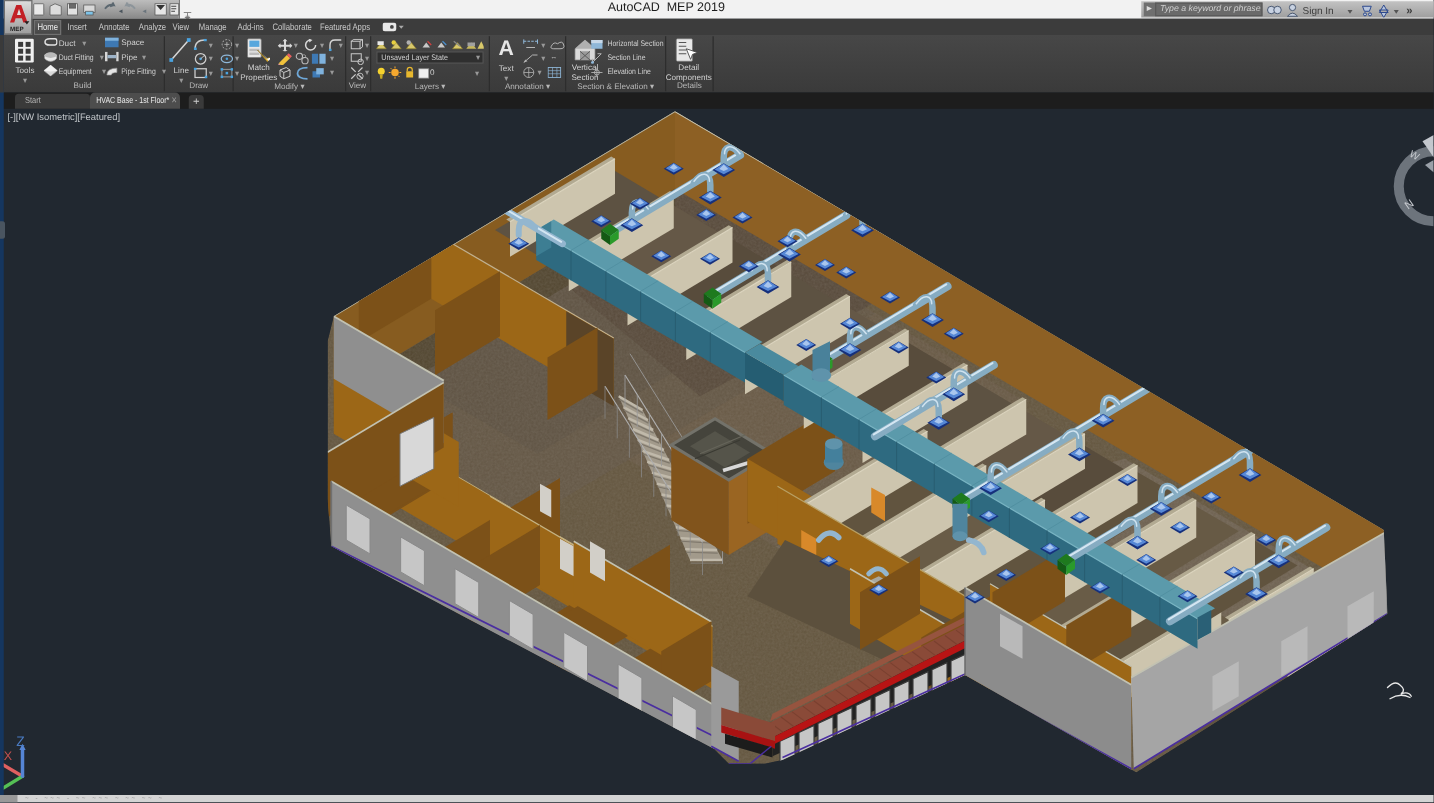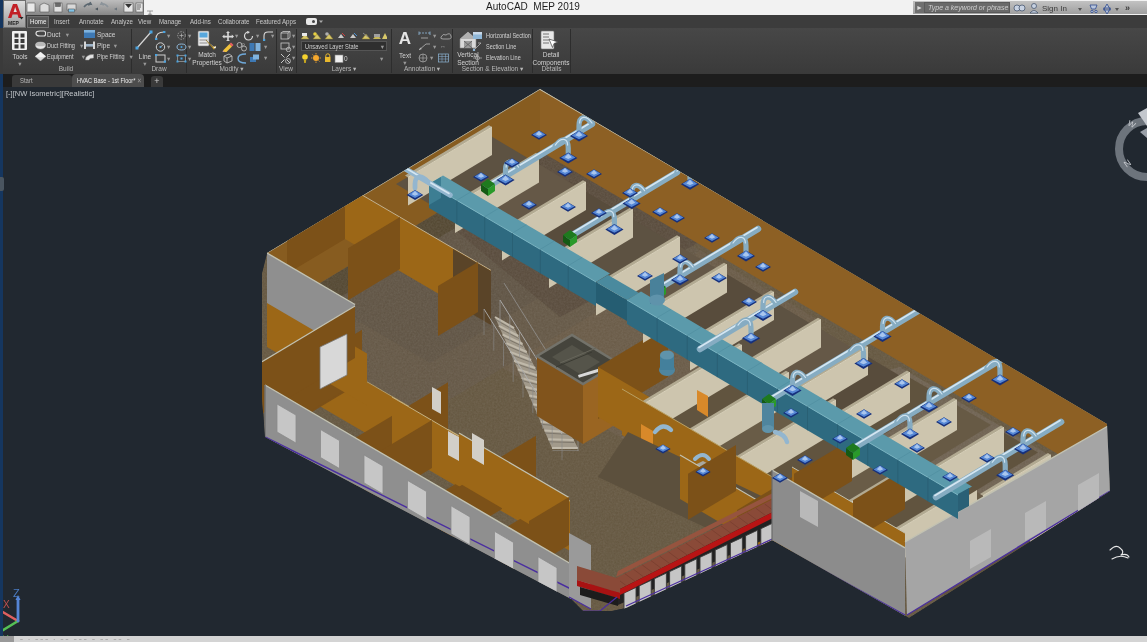--- a/index.html
+++ b/index.html
@@ -584,21 +584,21 @@
 <g>
         <path d="M1147,34 a27,27 0 1 0 0,56" fill="none" stroke="#767c85" stroke-width="8" opacity="0.9"></path>
         <text x="1124" y="79" fill="#c8cbd0" font-size="9" font-family="Liberation Sans" transform="rotate(-35 1128 76)">N</text>
         <text x="1128" y="40" fill="#c8cbd0" font-size="8" font-family="Liberation Sans" transform="rotate(28 1132 37)">W</text>
         <path d="M1138,26 l9,13 l0,-18 z" fill="#c3c7cd"></path>
         <path d="M1140,45 l7,6 l0,-10 z" fill="#9aa0a8"></path>
       </g>
 <path d="M1110,463 q6,-6 10,-2 q5,4 1,7 q6,-2 8,2 M1112,472 q8,-5 16,-1" fill="none" stroke="#e8e8e8" stroke-width="1.1" stroke-linecap="round" stroke-linejoin="round"></path>
 </svg>
 
-  <div class="abs" style="left:6px;top:89px;color:#c2c6ca;font-size:7.5px;z-index:30;letter-spacing:0;">[-][NW Isometric][Realistic]</div>
+  <div class="abs" style="left:6px;top:89px;color:#c2c6ca;font-size:7.5px;z-index:30;letter-spacing:0;">[-][NW Isometric][Featured]</div>
 
   <div class="abs" style="left:0;top:0;width:1147px;height:15px;background:#f2f2f2;"></div>
 
   <div class="abs" style="left:22px;top:0;width:122px;height:15px;background:linear-gradient(#bdbdbd,#878787);border-right:1px solid #7a7a7a;"></div>
 
   <svg class="abs" style="left:24px;top:1px;" width="120" height="13" viewBox="0 0 120 13">
     <g fill="#e9e9e9" stroke="#555" stroke-width="0.6">
       <rect x="3" y="2" width="8" height="9" rx="0.5"></rect>
       <path d="M16 4 l4 -2 5 2 v7 h-9 z" fill="#dcdcdc"></path>
       <rect x="30" y="2" width="8" height="9" fill="#e2e2e2"></rect>

